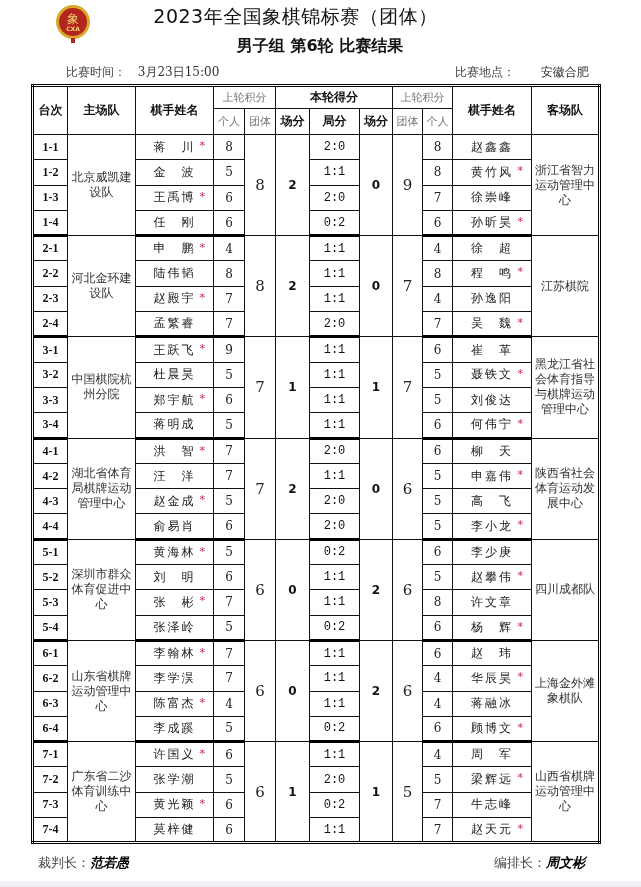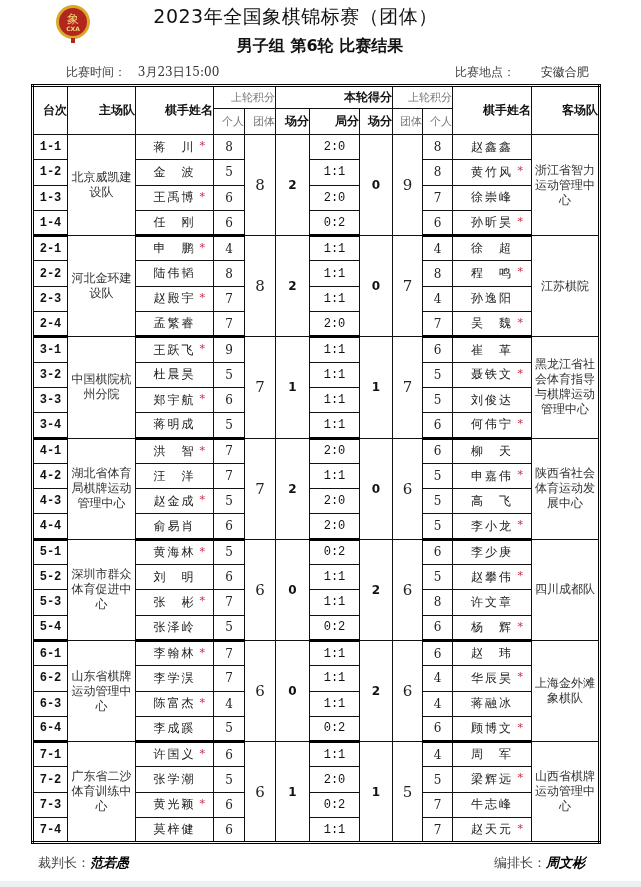--- a/index.html
+++ b/index.html
@@ -9,25 +9,25 @@
   .title { position:absolute; left:0; width:591px; top:4px; text-align:center;
            font-family:"DejaVu Sans", sans-serif; font-size:19px; letter-spacing:0.5px; }
   .subtitle { position:absolute; left:0; width:640px; top:36px; text-align:center;
               font-family:"DejaVu Sans", sans-serif; font-weight:bold; font-size:16px; }
   .meta { position:absolute; top:64px; font-size:12px; color:#333; }
   .meta .lbl { color:#444; }
   table.res { position:absolute; left:31px; top:84px; border-collapse:collapse;
               border:3px double #000; table-layout:fixed; }
   table.res td, table.res th { border:1px solid #111; text-align:center; padding:0;
               font-size:12px; overflow:hidden; white-space:nowrap; }
-  table.res th { font-family:"DejaVu Sans", sans-serif; font-weight:bold; font-size:12px;text-align:right; }
+  table.res th { font-family:"DejaVu Sans", sans-serif; font-weight:bold; font-size:12px; }
   table.res th.light { font-weight:normal; color:#777; font-family:"DejaVu Serif", serif; font-size:11px; }
   tr.h1 { height:23px; } tr.h2 { height:26px; }
   tr.dr { height:25.3px; }
-  td.board { font-family:Liberation Mono, monospace; font-weight:bold; font-size:12px; text-align:left; padding-left:4px; }
+  td.board { font-family:Liberation Serif, serif; font-weight:bold; font-size:12px; text-align:left; padding-left:4px; }
   td.team { white-space:normal !important; font-size:12.5px; line-height:15px; color:#333; font-family:"DejaVu Sans", sans-serif; padding:0 6px; }
   td.name { text-align:left; padding-left:10px; font-size:12.5px; letter-spacing:2px; color:#222; position:relative; }
   td.name .star { position:absolute; right:6px; top:4px; color:#c0304a; font-size:11px; }
   td.num { font-size:13px; color:#222; }
   td.big { font-family:"DejaVu Sans", sans-serif; font-weight:bold; font-size:18px; }
   td.game { font-family:Liberation Mono, monospace; font-size:12px; }
   tr.grp-end td { border-bottom:3px solid #000;text-align:center; }
   td.thick-l { border-left:2px solid #000; }
   .footer { position:absolute; top:854px; font-size:13px; color:#444; }
   .footer b { color:#000; font-family:"DejaVu Sans", sans-serif; font-style:italic;margin-top:48px; }

